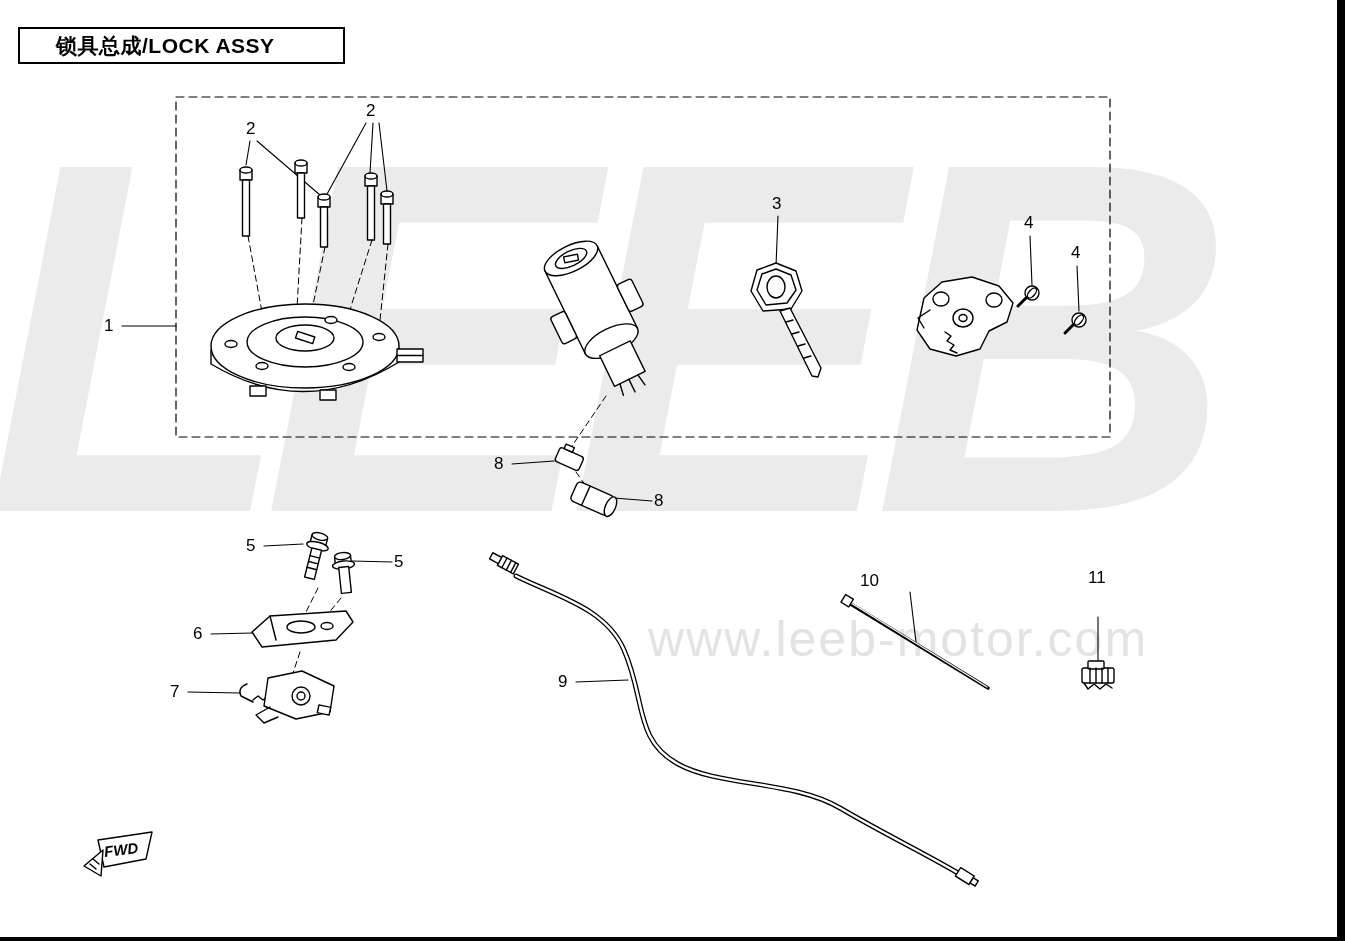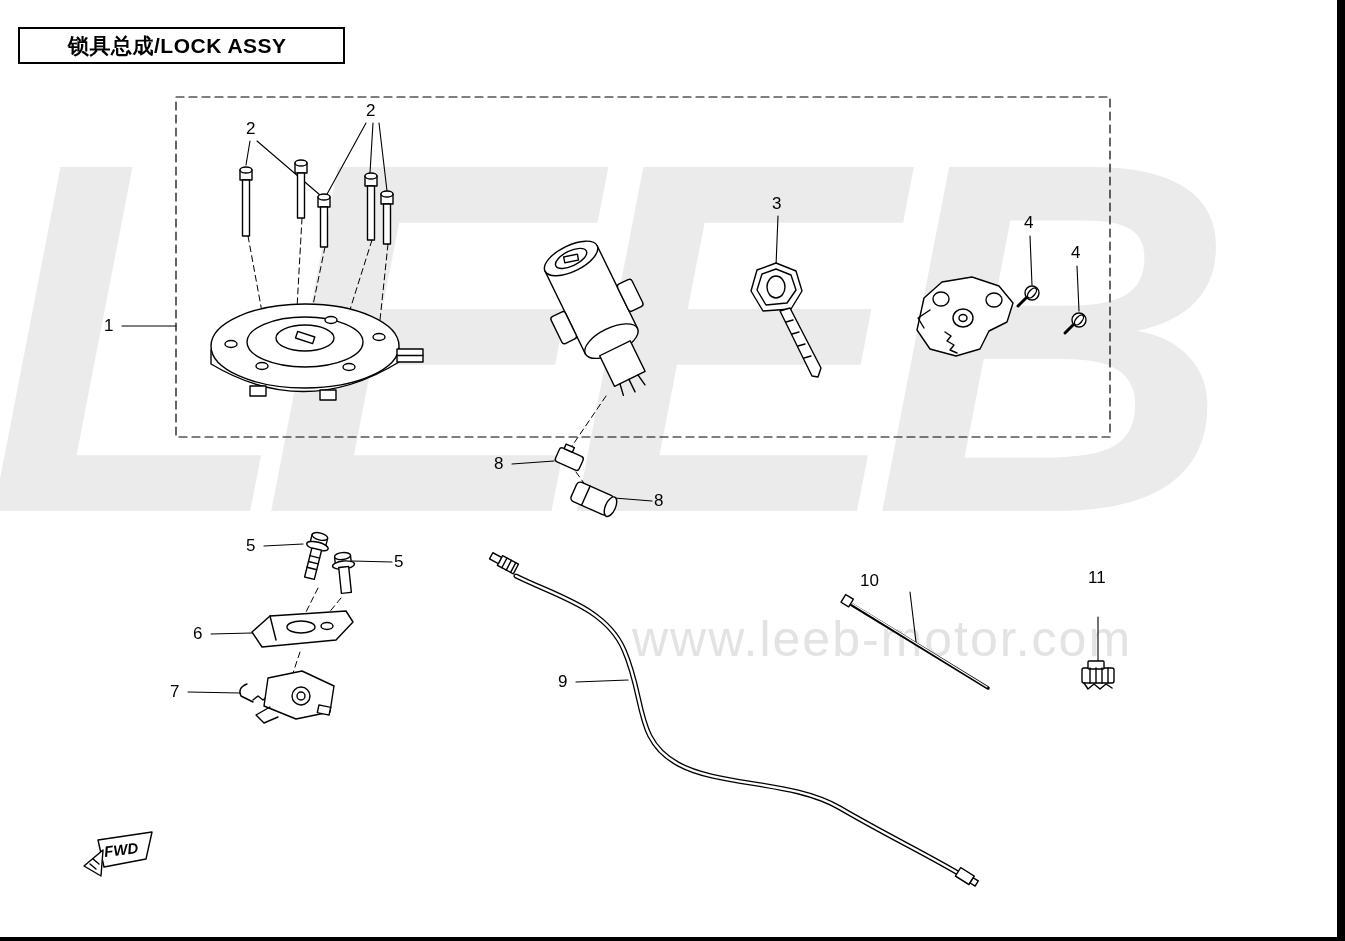--- a/index.html
+++ b/index.html
@@ -4,30 +4,30 @@
 <style>
   * { margin:0; padding:0; box-sizing:border-box; }
   html,body { background:#fff; font-family:"Liberation Sans", sans-serif; }
   .page {
     position:relative; width:1345px; height:941px;
     background:#fff; overflow:hidden;
   }
   .title-box {
     position:absolute; left:18px; top:27px; width:327px; height:37px;
     border:2px solid #000; display:flex; align-items:center;
-    padding-left:48px; font-size:21px; font-weight:bold; color:#000;
+    padding-left:36px; font-size:21px; font-weight:bold; color:#000;
     background:transparent; z-index:2; letter-spacing:0.5px; white-space:nowrap;
   }
   .wm-brand {
     position:absolute; left:-15px; top:88px; z-index:0;
     font-size:500px; line-height:1; font-weight:bold; font-style:italic;
     color:#ebebeb; letter-spacing:-28px; white-space:nowrap; user-select:none;
   }
   .wm-url {
-    position:absolute; left:632px; top:610px; z-index:0;
+    position:absolute; left:648px; top:610px; z-index:0;
     font-size:50px; color:#e3e3e3; letter-spacing:2px; white-space:nowrap;
     user-select:none;
   }
   .art { position:absolute; left:0; top:0; z-index:1; }
   .callout {
     position:absolute; z-index:2; font-size:17px; color:#000;
     white-space:nowrap;
   }
   .fwd-label {
     position:absolute; left:104px; top:841px; z-index:2;

